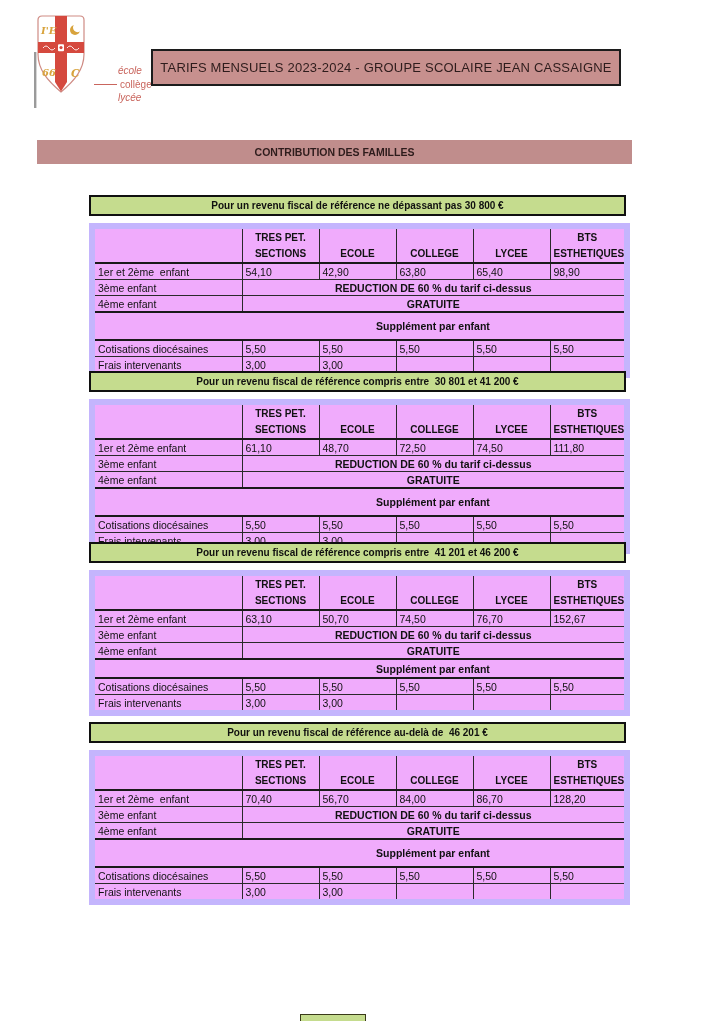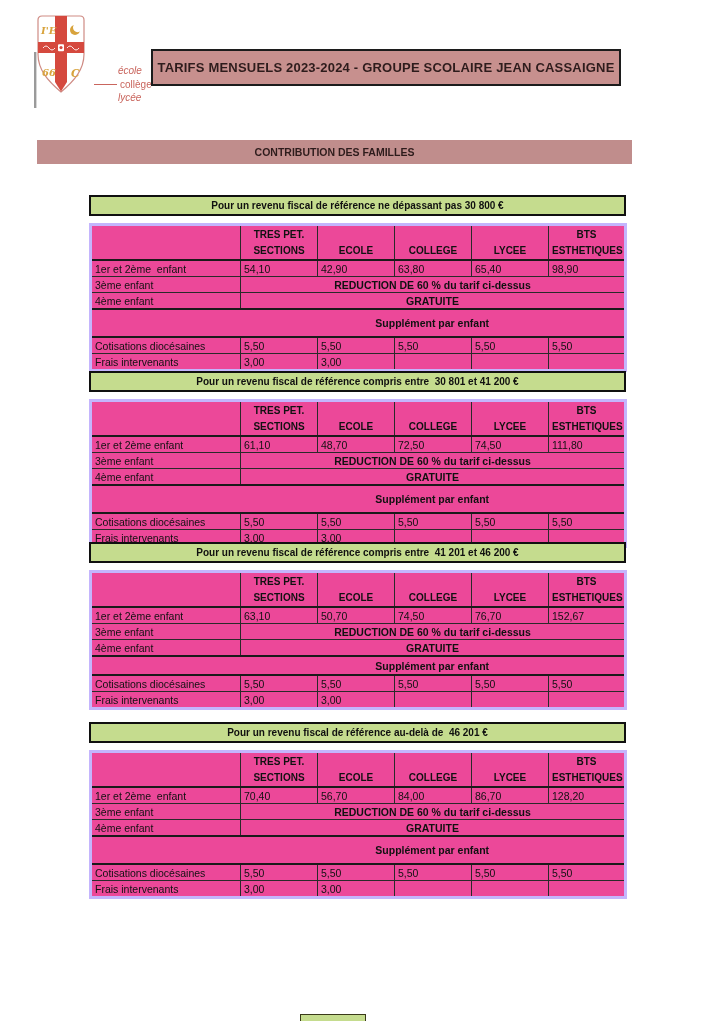--- a/index.html
+++ b/index.html
@@ -15,36 +15,36 @@
   .lt-row{white-space:nowrap;display:flex;align-items:center;}
   .lt-indent{padding-left:27px;font-style:italic;}
   .dash{display:inline-block;height:1px;background:#c9655d;margin:0 3px;}
   .dash.long{width:23px;}
   .dash.short{width:14px;}
   
   .title-band{
     position:absolute;left:151px;top:49px;width:466px;height:33px;
     border:2px solid #1c1c1c;background:#c7908e;
     display:flex;align-items:center;justify-content:center;
-    font-weight:bold;font-size:13px;color:#2e1c1c;letter-spacing:.2px;white-space:pre;
+    font-weight:normal;font-size:13px;color:#2e1c1c;letter-spacing:.2px;white-space:pre;
   }
   .contrib-band{
     position:absolute;left:37px;top:140px;width:595px;height:24px;
     background:#c08d8c;display:flex;align-items:center;justify-content:center;
     font-weight:bold;font-size:10.5px;color:#2e1c1c;white-space:pre;
   }
   
   .section{position:absolute;left:65px;width:537px;padding-left:24px;}
   .gbanner{
     height:17px;line-height:17px;border:2px solid #101010;background:#c5dc8e;
     text-align:center;font-weight:bold;font-size:10px;color:#101010;white-space:pre;
   }
   .fee-table{
-    border-collapse:collapse;table-layout:fixed;width:537px;margin-top:7px;background:#ec4899;
-    border:3px solid #c4b5fd;
+    border-collapse:collapse;table-layout:fixed;width:537px;margin-top:7px;background:#f0abfc;
+    border:6px solid #c4b5fd;
   }
   .fee-table td{
     border:1px solid #2a2a2a;font-size:10.5px;color:#111;
     padding:0 3px;height:15px;line-height:14px;overflow:hidden;
   }
   .hr td{border-bottom:2px solid #1a1a1a;height:33px;}
   .ch{text-align:center;font-weight:bold;vertical-align:bottom;padding:1px 2px;}
   .chl{height:16px;line-height:16px;font-size:10px;white-space:nowrap;}
   .lbl{text-align:left;white-space:pre;}
   .num{text-align:left;}

